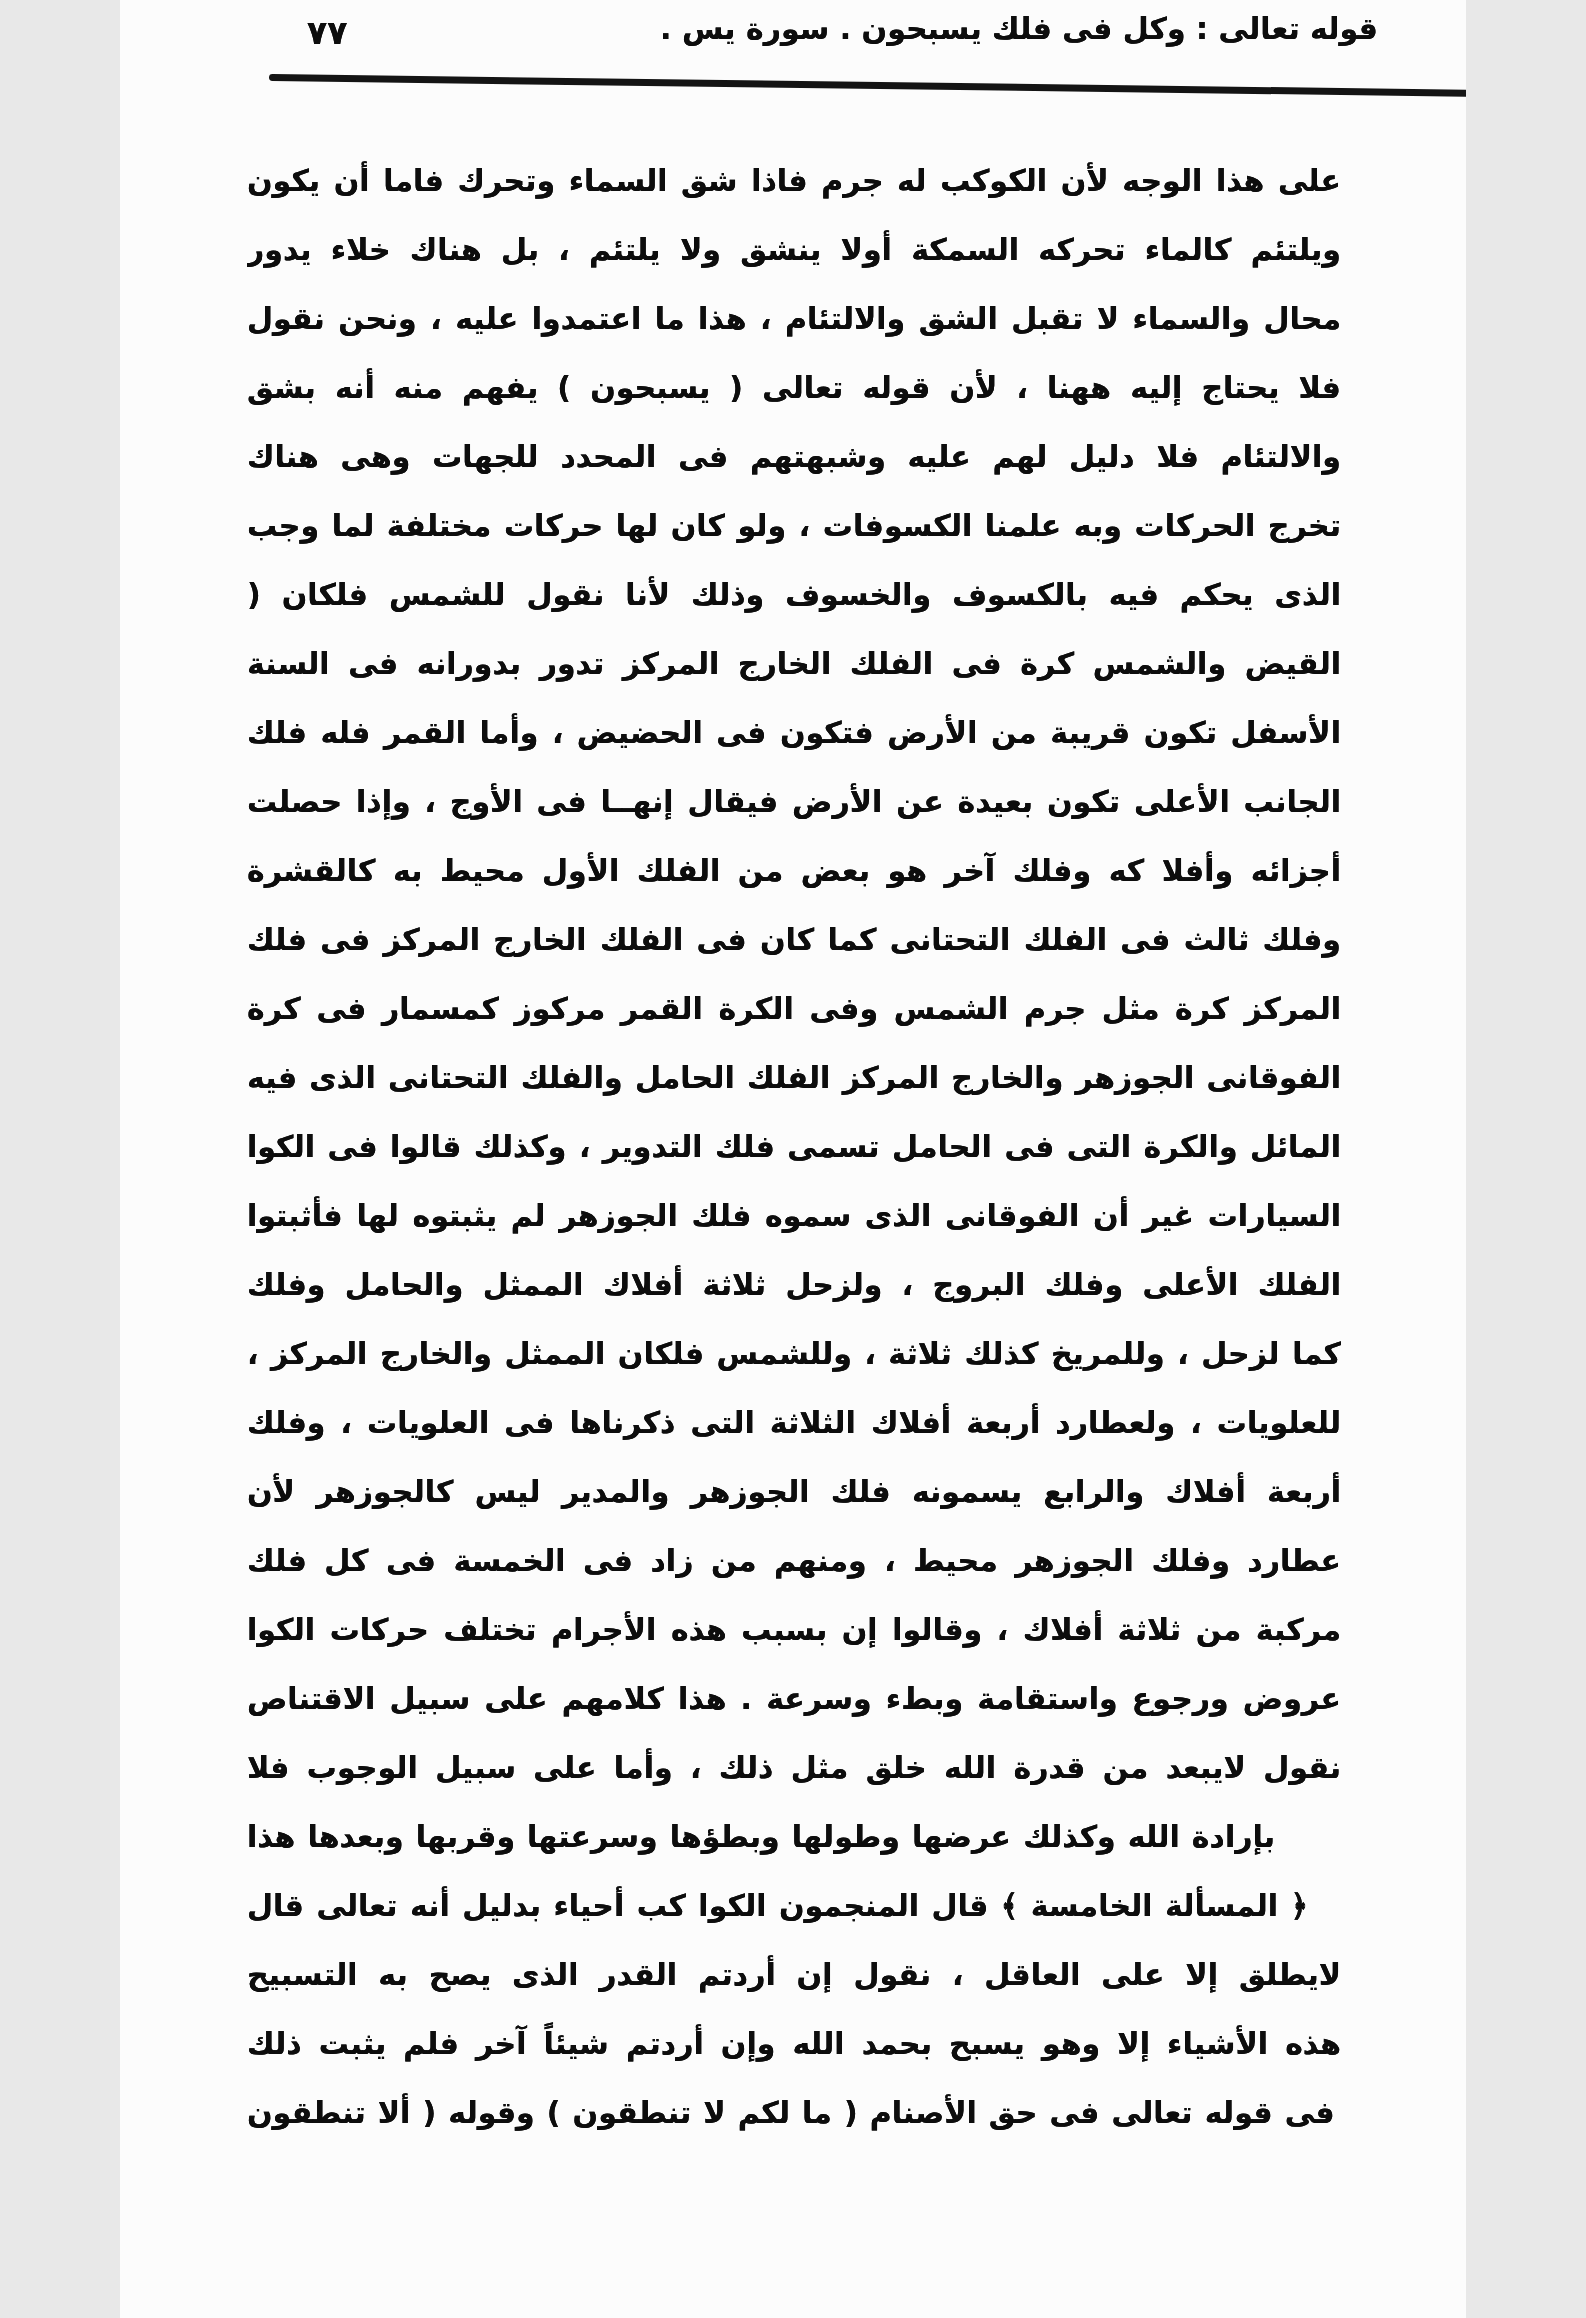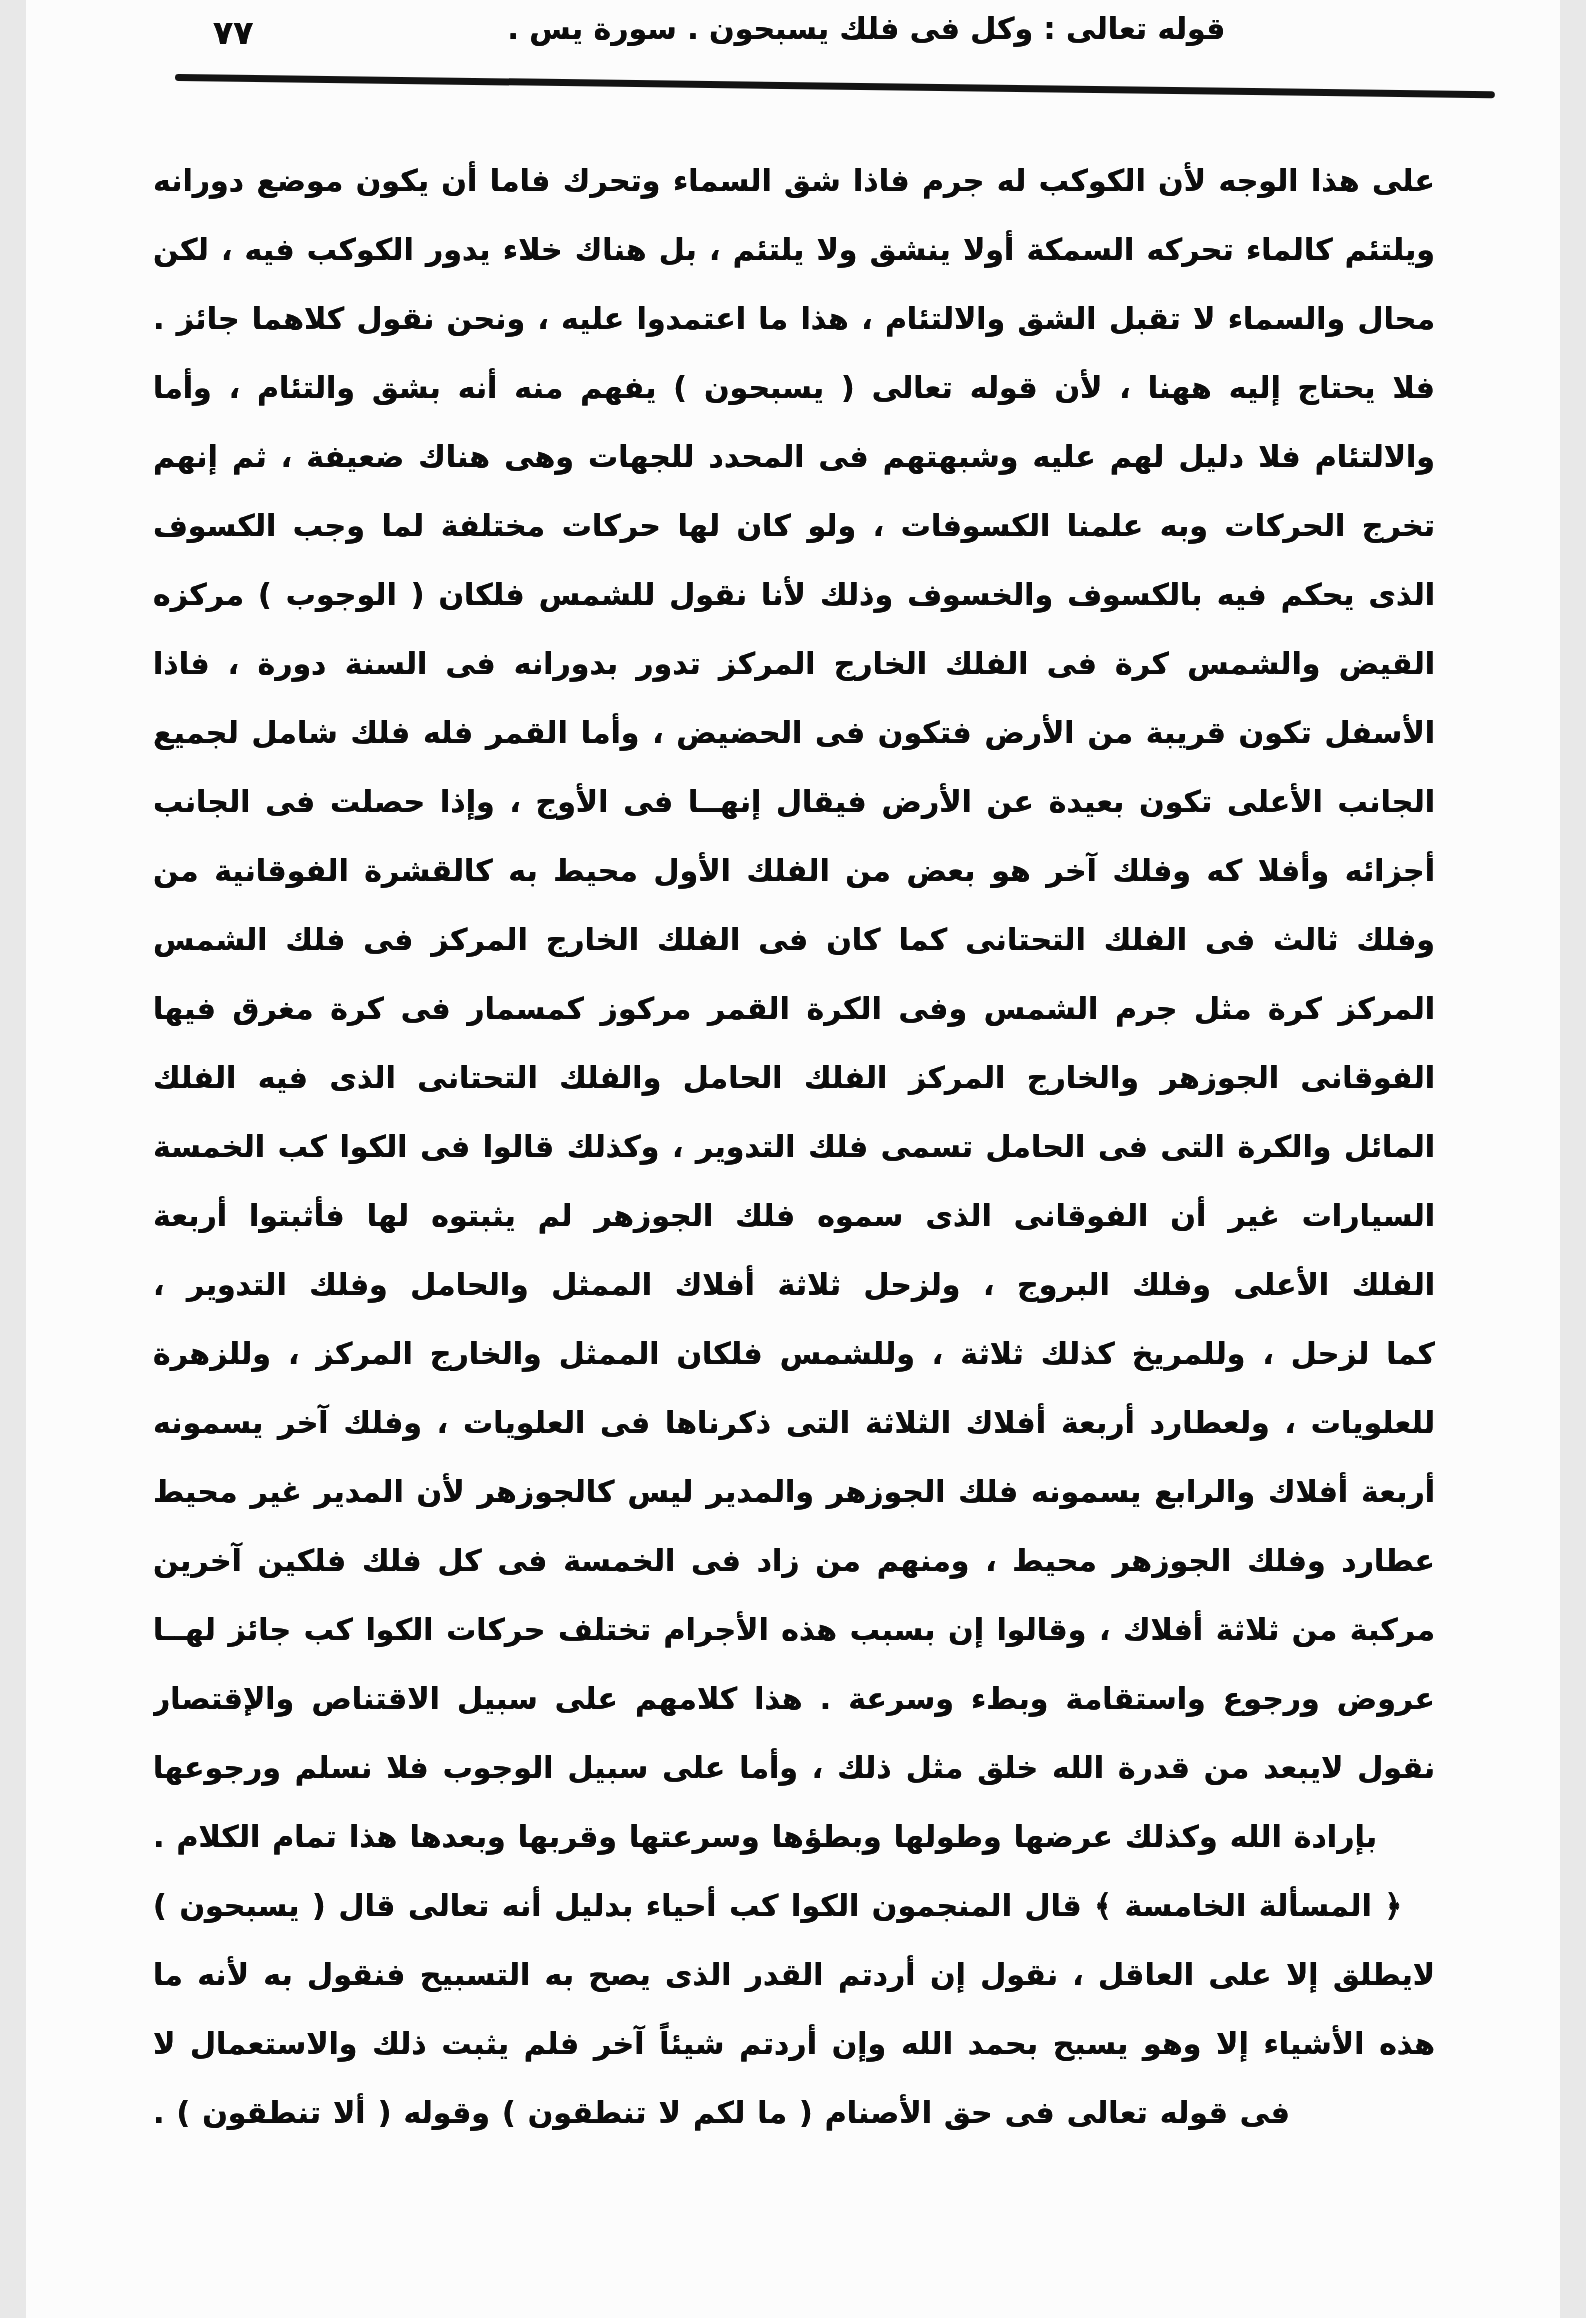--- a/index.html
+++ b/index.html
@@ -2,21 +2,21 @@
 <html lang="ar" dir="rtl" style="font-size:12.5px"><head>
 <meta charset="utf-8">
 <style>
   html, body {
     margin: 0;
     padding: 0;
     background: #e8e8e8;
   }
   .page {
     position: relative;
-    width: 1534px;
+    width: 1346px;
     height: 2319px;
     margin: 0 auto;
     background: var(--paper, #fcfcfc);
     color: var(--ink, #0d0d0d);
     font-family: "DejaVu Sans", sans-serif;
     direction: rtl;
     overflow: hidden;
   }
   .header { position: absolute; top: 0; left: 0; right: 0; height: 71px; }
   .page-number {
@@ -27,21 +27,20 @@
     font-weight: bold;
     direction: rtl;
     letter-spacing: 1.6px;
     text-shadow: 0 0 0.6px currentColor;
   }
   .header-title {
     position: absolute;
     left: 423px;
     top: 11px;
     width: 835px;
-    text-align: center;
     font-size: 30px;
     font-weight: bold;
     direction: rtl;
     white-space: nowrap;
     text-shadow: 0 0 0.6px currentColor;
   }
   .rule {
     position: absolute;
     top: 74px;
     left: 149px;

